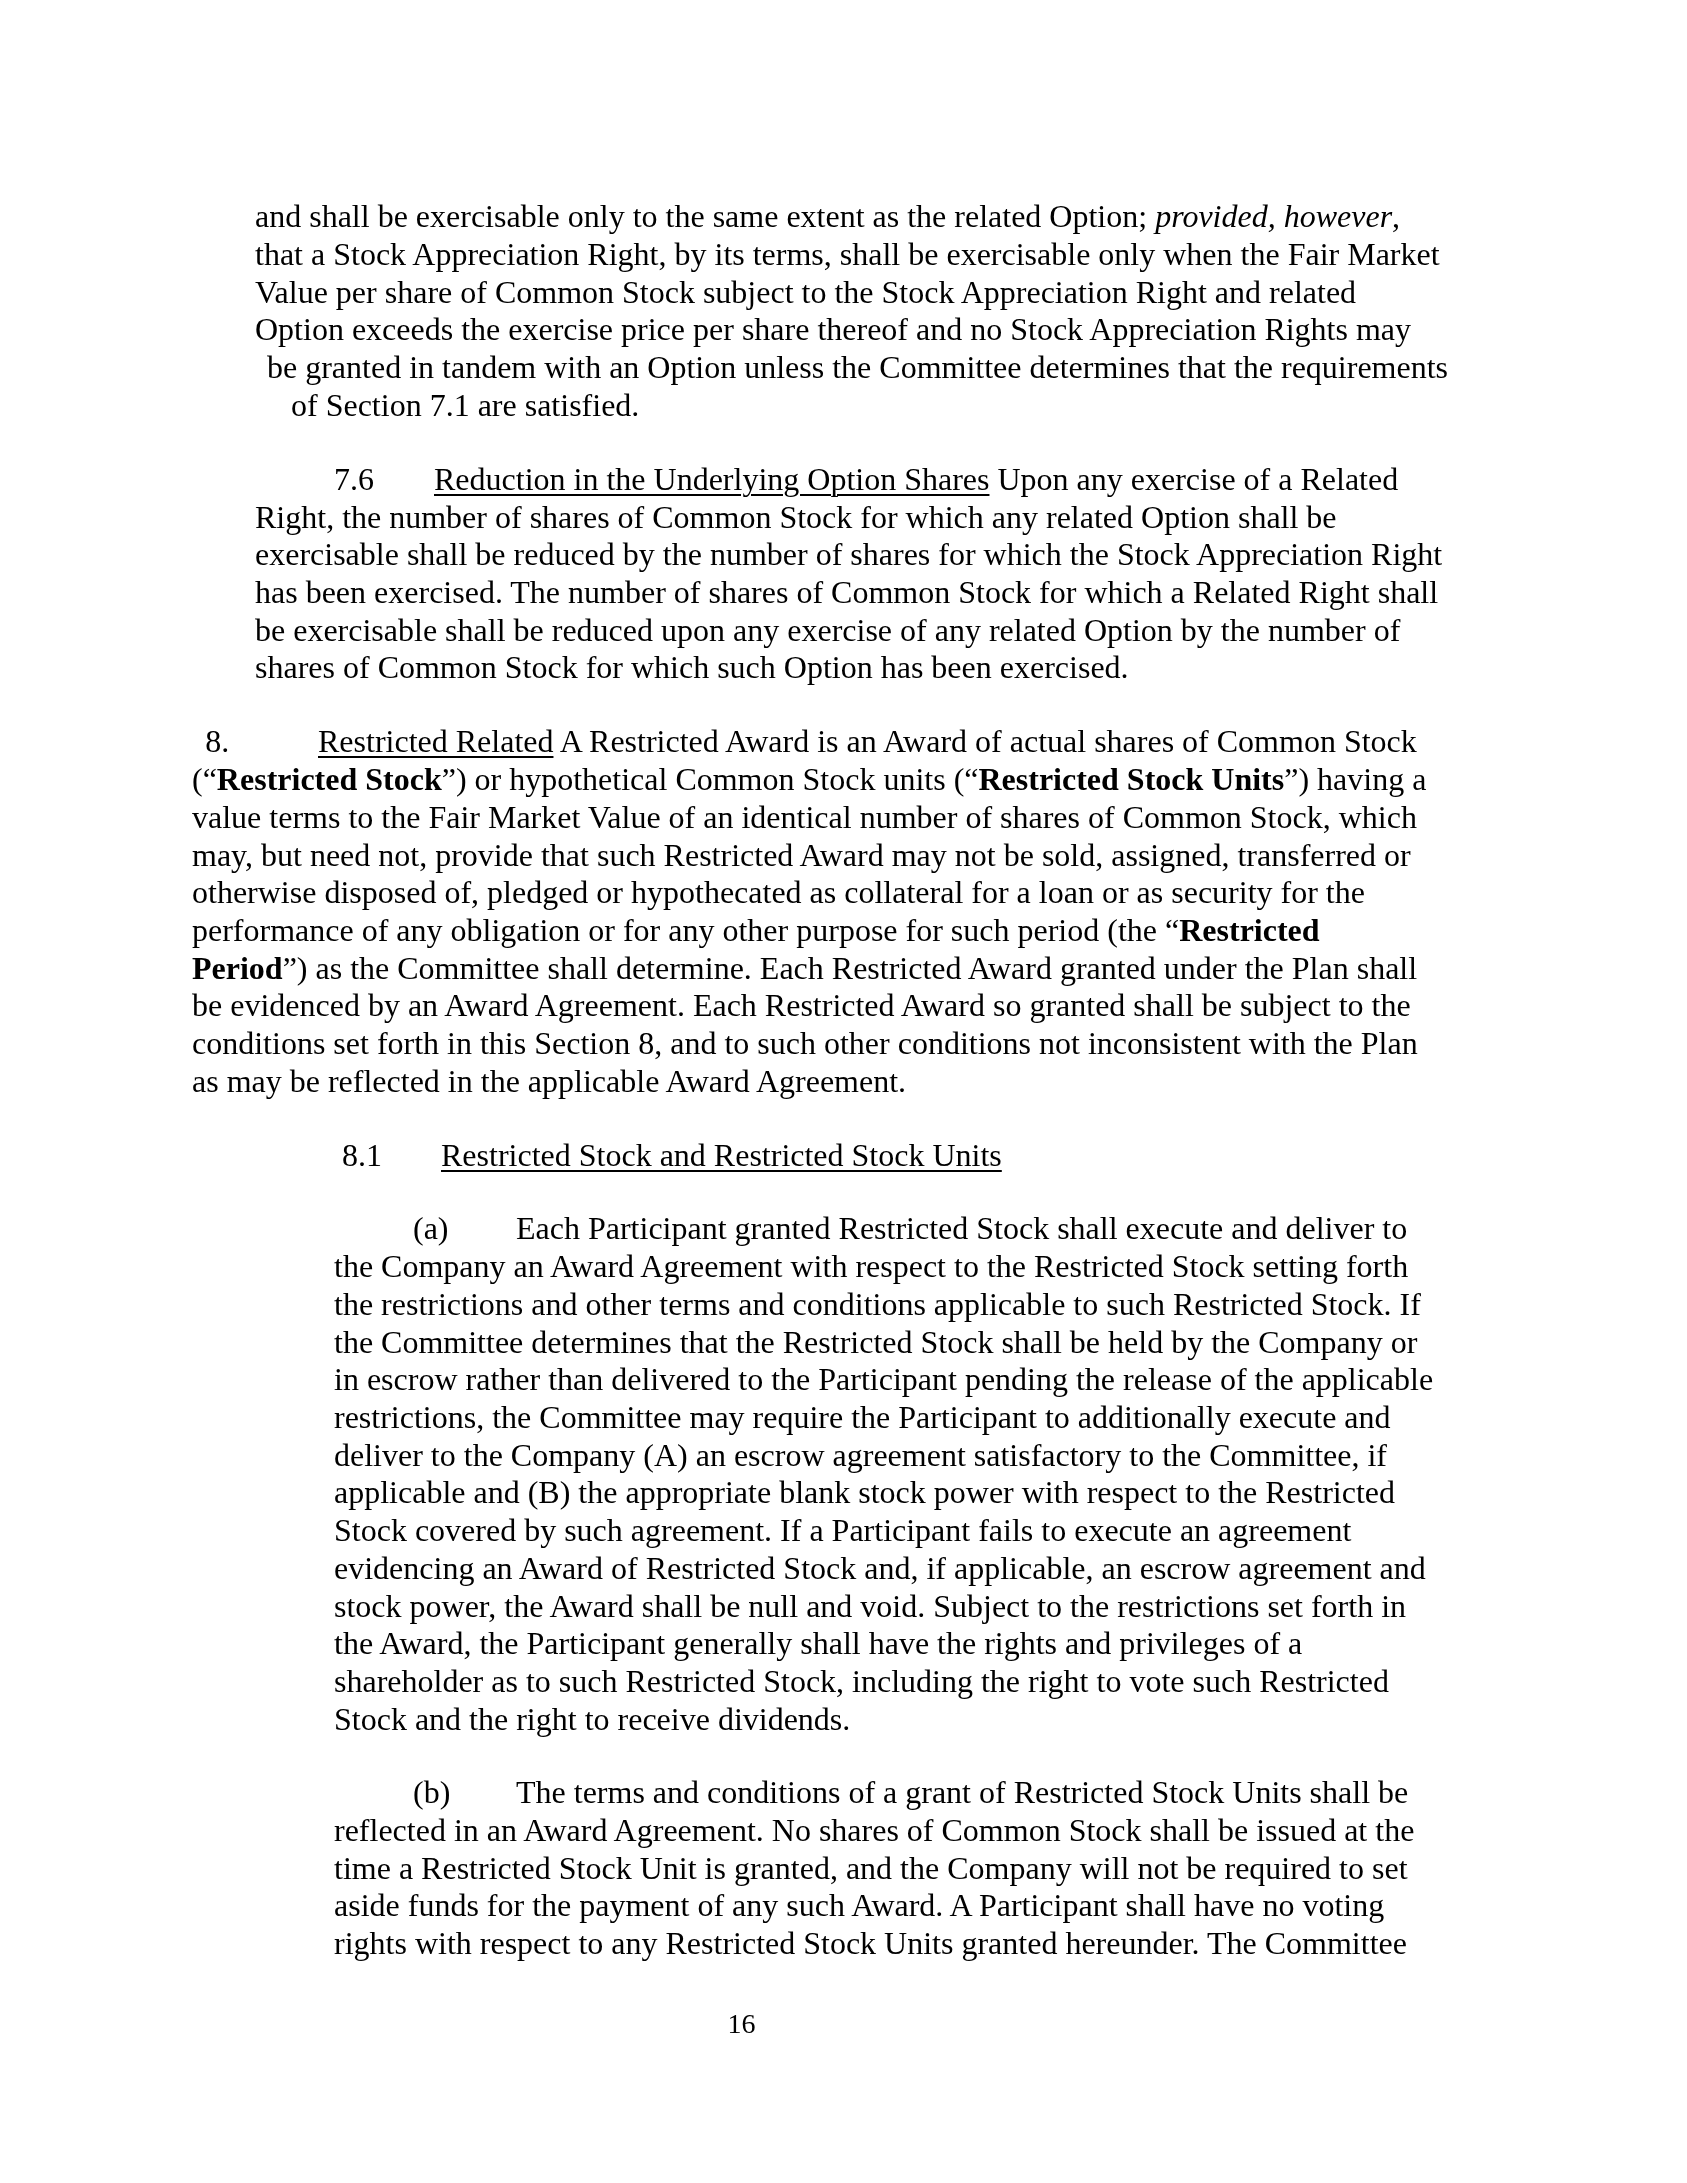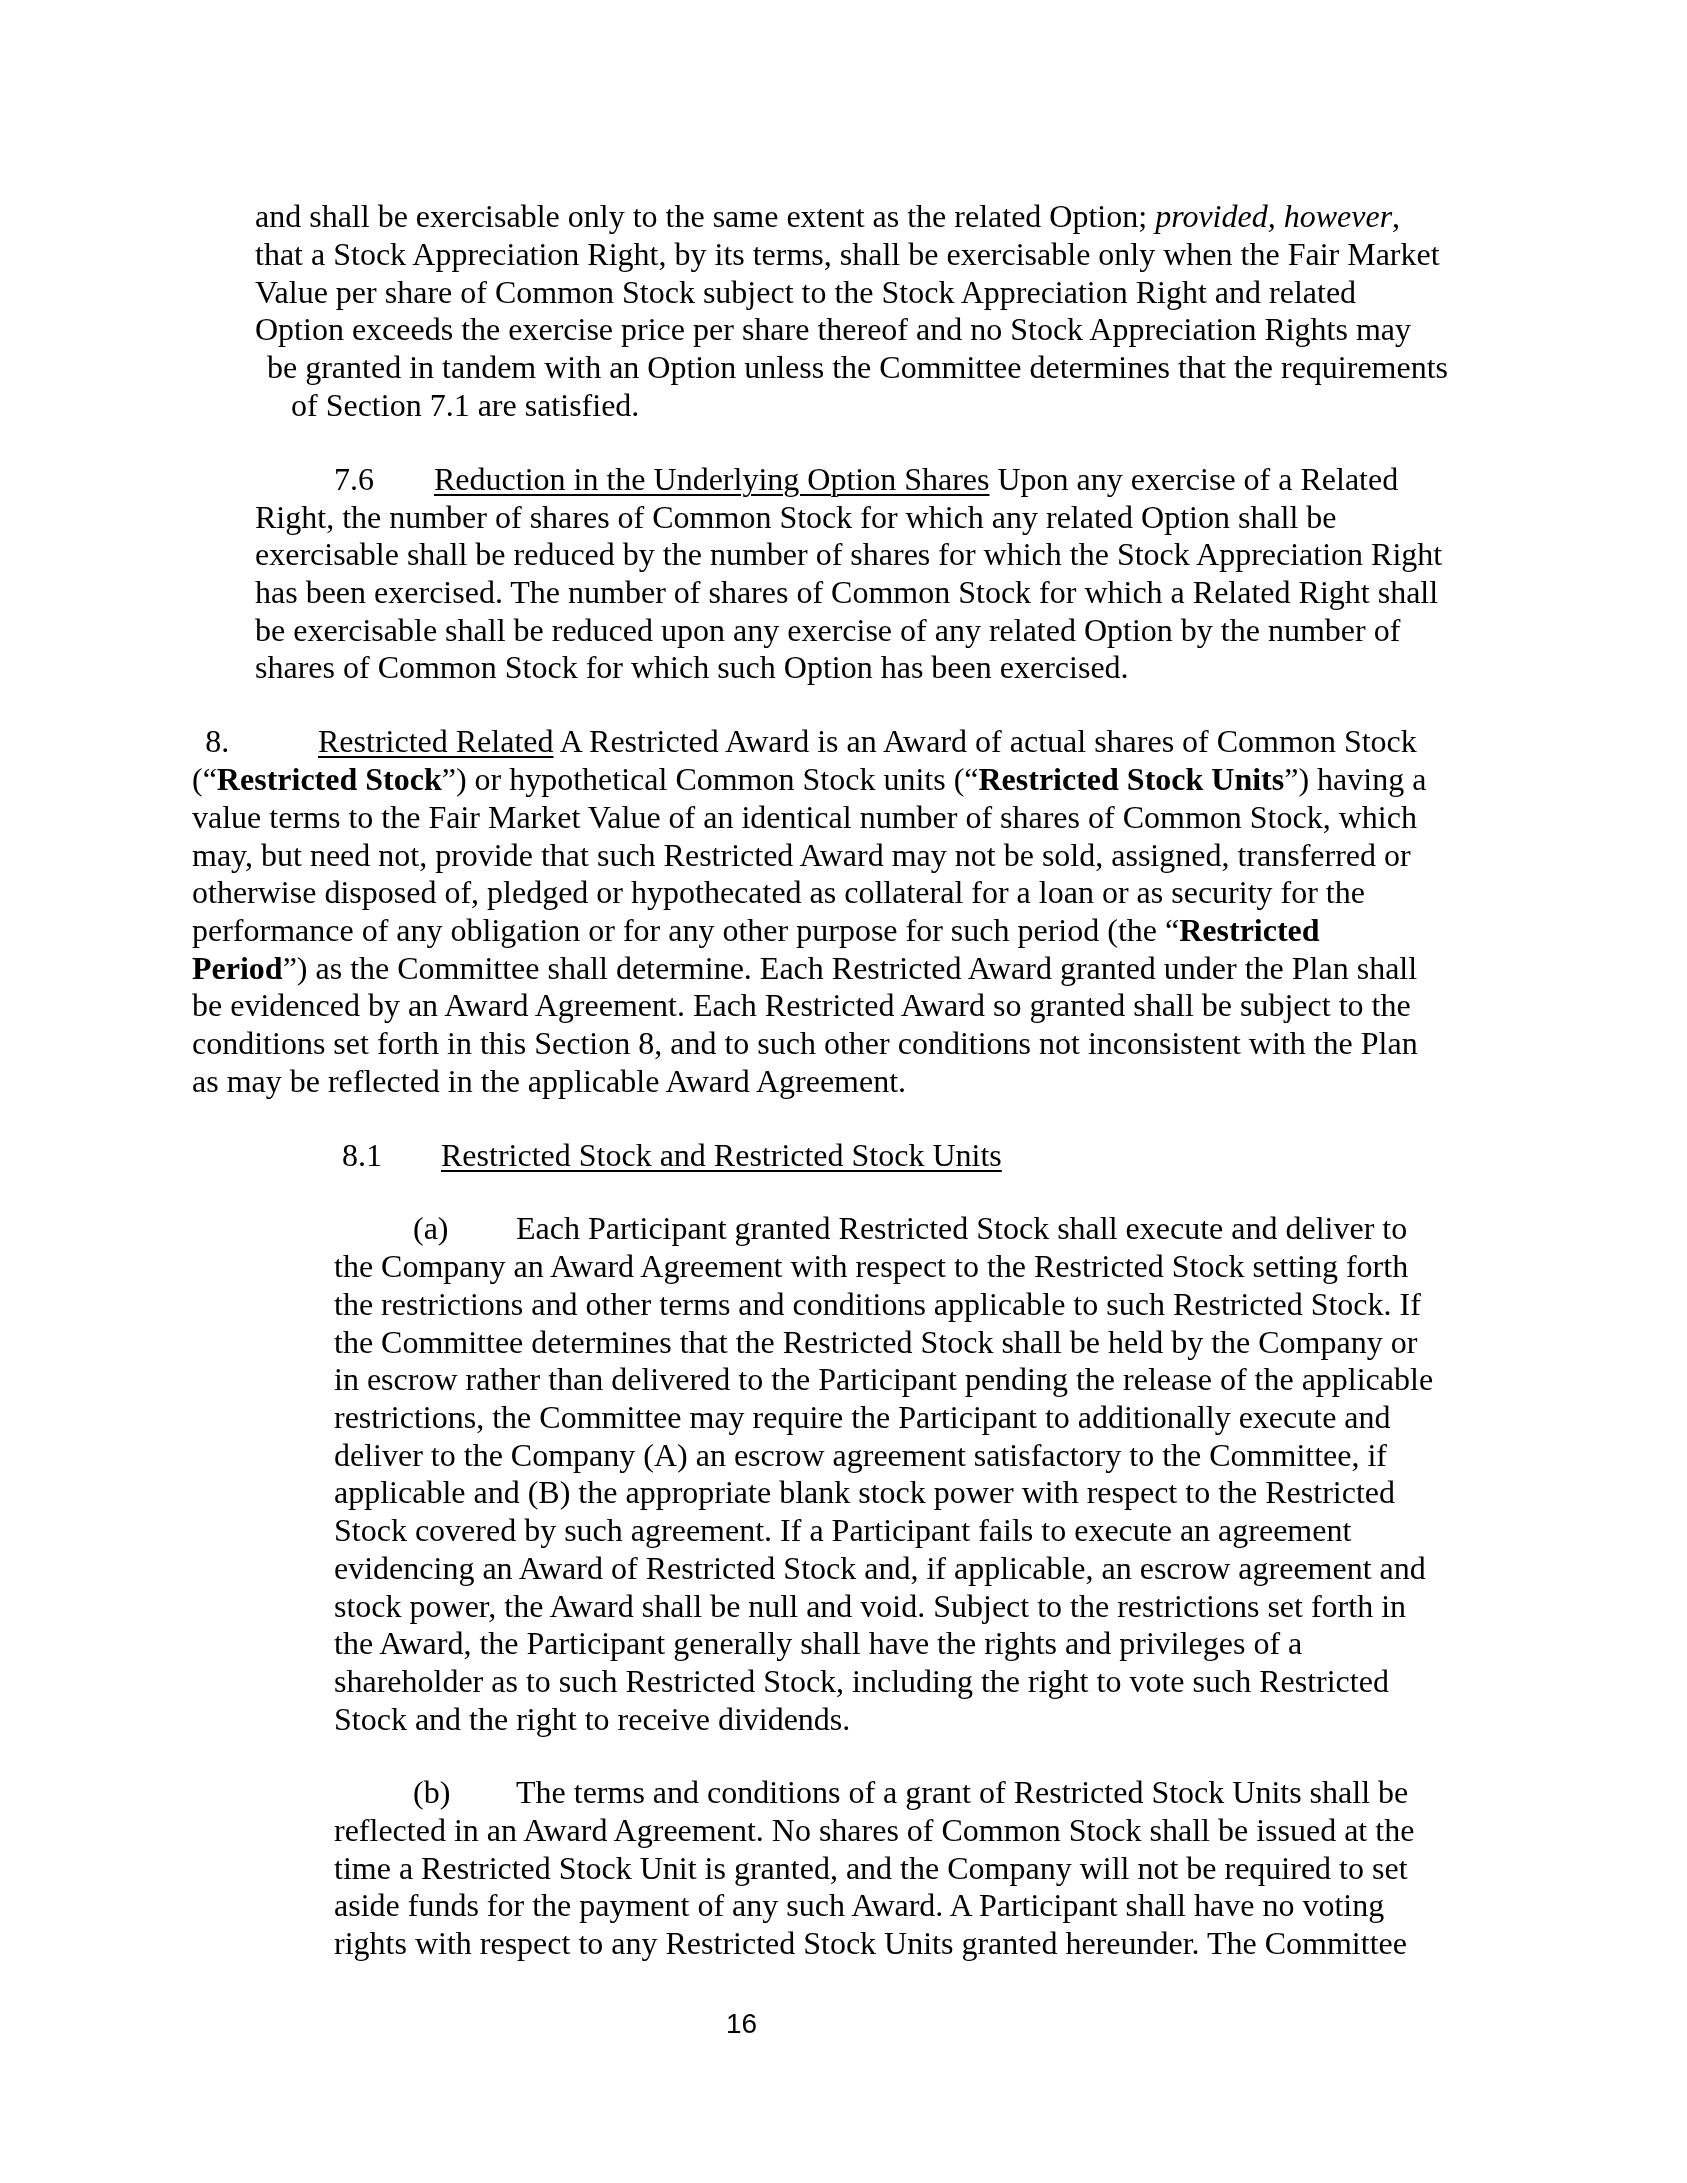--- a/index.html
+++ b/index.html
@@ -5,21 +5,21 @@
   html, body { margin: 0; padding: 0; background: #ffffff; }
   body { width: 1687px; height: 2183px; position: relative; overflow: hidden;
          font-family: "Liberation Serif", serif; color: #000; }
   .page { position: absolute; left: 0; top: 0; width: 1687px; height: 2183px; }
   .line { position: absolute; white-space: nowrap; font-size: 32px; line-height: 38px; }
   .u { text-decoration: underline; text-underline-offset: 4px; text-decoration-thickness: 2px; }
   .b { font-weight: bold; }
   .i { font-style: italic; }
   .num { display: inline-block; }
   .pagenum { position: absolute; left: 0; width: 1483px; text-align: center; top: 2008px;
-             font-family: Liberation Sans, sans-serif; font-size: 28px; }
+             font-family: Liberation Serif, serif; font-size: 28px; }
 </style>
 </head>
 <body>
 
 <div class="page">
 
   <div>
     <div class="line" style="left:255px; top:197px;"><span>and shall be exercisable only to the same extent as the related Option; </span><span class="i">provided, however</span><span>,</span></div>
     <div class="line" style="left:255px; top:235px;">that a Stock Appreciation Right, by its terms, shall be exercisable only when the Fair Market</div>
     <div class="line" style="left:255px; top:273px;">Value per share of Common Stock subject to the Stock Appreciation Right and related</div>

